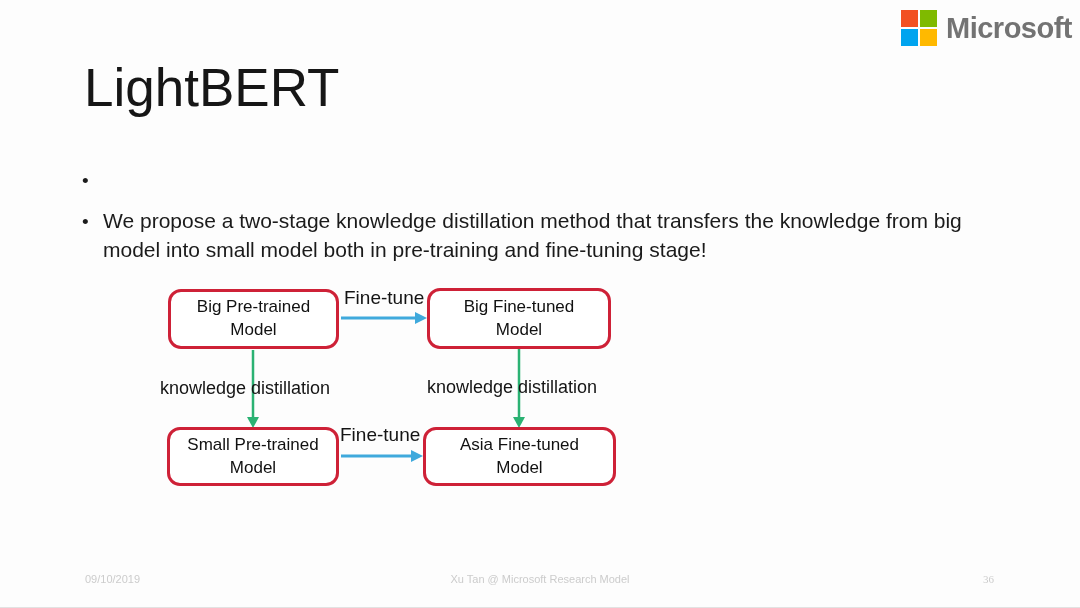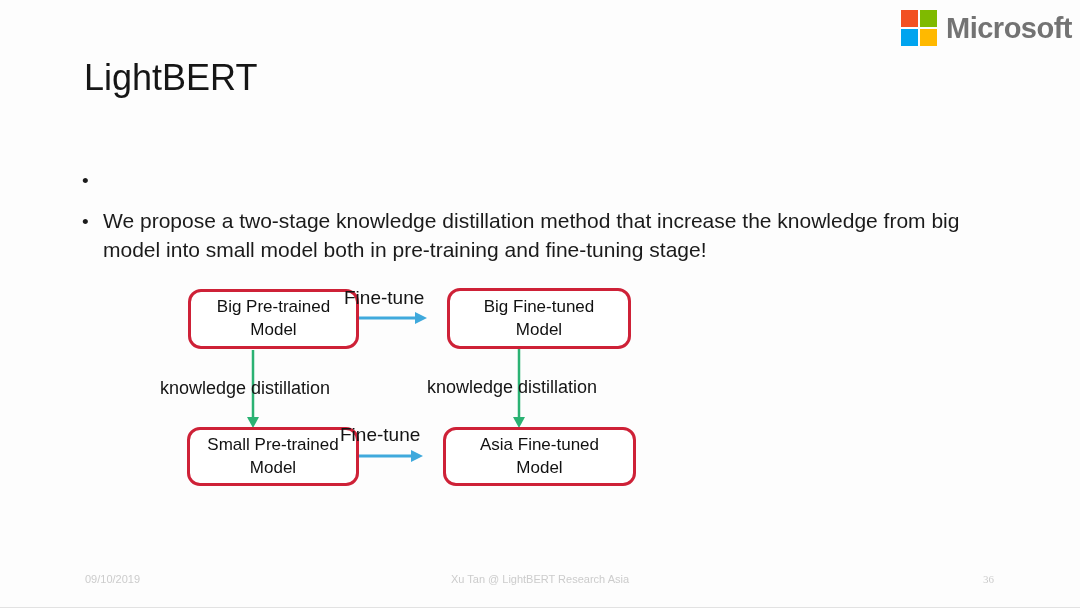--- a/index.html
+++ b/index.html
@@ -42,21 +42,21 @@
     font-weight: 600;
     color: var(--ms-gray);
     letter-spacing: -0.5px;
   }
 
   
   .title {
     position: absolute;
     left: 84px;
     top: 57px;
-    font-size: 36px;
+    font-size: 53px;
     font-weight: 400;
     color: #161616;
     letter-spacing: 0;
   }
 
   
   .bullets {
     position: absolute;
     left: 82px;
     top: 166px;
@@ -86,21 +86,20 @@
     border-radius: 13px;
     display: flex;
     flex-direction: column;
     align-items: center;
     justify-content: center;
     font-size: 17px;
     line-height: 1.35;
     color: #111111;
     text-align: center;
     z-index: 2;
-    margin-left: 20px;
   }
   .box-big-pretrained   { left: 168px; top: 289px; width: 171px; height: 60px; }
   .box-big-finetuned    { left: 427px; top: 288px; width: 184px; height: 61px; }
   .box-small-pretrained { left: 167px; top: 427px; width: 172px; height: 59px; }
   .box-small-finetuned  { left: 423px; top: 427px; width: 193px; height: 59px; }
 
   .arrows-layer {
     position: absolute;
     left: 0; top: 0;
     width: 1080px; height: 608px;
@@ -145,21 +144,21 @@
   </div>
 
   <h1 class="title">LightBERT</h1>
 
   <div class="bullets">
     <div class="bullet-item">
       <span class="bullet-dot">•</span>
     </div>
     <div class="bullet-item">
       <span class="bullet-dot">•</span>
-      <span class="bullet-text">We propose a two-stage knowledge distillation method that increase the knowledge from big model into small model both in pre-training and fine-tuning stage!</span>
+      <span class="bullet-text">We propose a two-stage knowledge distillation method that transfers the knowledge from big model into small model both in pre-training and fine-tuning stage!</span>
     </div>
   </div>
 
   <svg class="arrows-layer" width="1080" height="608" viewBox="0 0 1080 608">
 
     <line x1="341" y1="318" x2="417" y2="318" stroke="var(--blue-arrow)" stroke-width="3"></line>
     <polygon points="427,318 415,312 415,324" fill="var(--blue-arrow)"></polygon>
 
     <line x1="341" y1="456" x2="413" y2="456" stroke="var(--blue-arrow)" stroke-width="3"></line>
     <polygon points="423,456 411,450 411,462" fill="var(--blue-arrow)"></polygon>
@@ -187,16 +186,16 @@
     <span>Asia Fine-tuned</span>
     <span>Model</span>
   </div>
 
   <div class="diagram-label lbl-finetune-top">Fine-tune</div>
   <div class="diagram-label lbl-finetune-bottom">Fine-tune</div>
   <div class="diagram-label lbl-kd-left">knowledge distillation</div>
   <div class="diagram-label lbl-kd-right">knowledge distillation</div>
 
   <div class="footer-text footer-date">09/10/2019</div>
-  <div class="footer-text footer-credit">Xu Tan @ LightBERT Research Asia</div>
+  <div class="footer-text footer-credit">Xu Tan @ Microsoft Research Model</div>
   <div class="footer-text footer-page">36</div>
 
 </div>
 
 </body></html>

